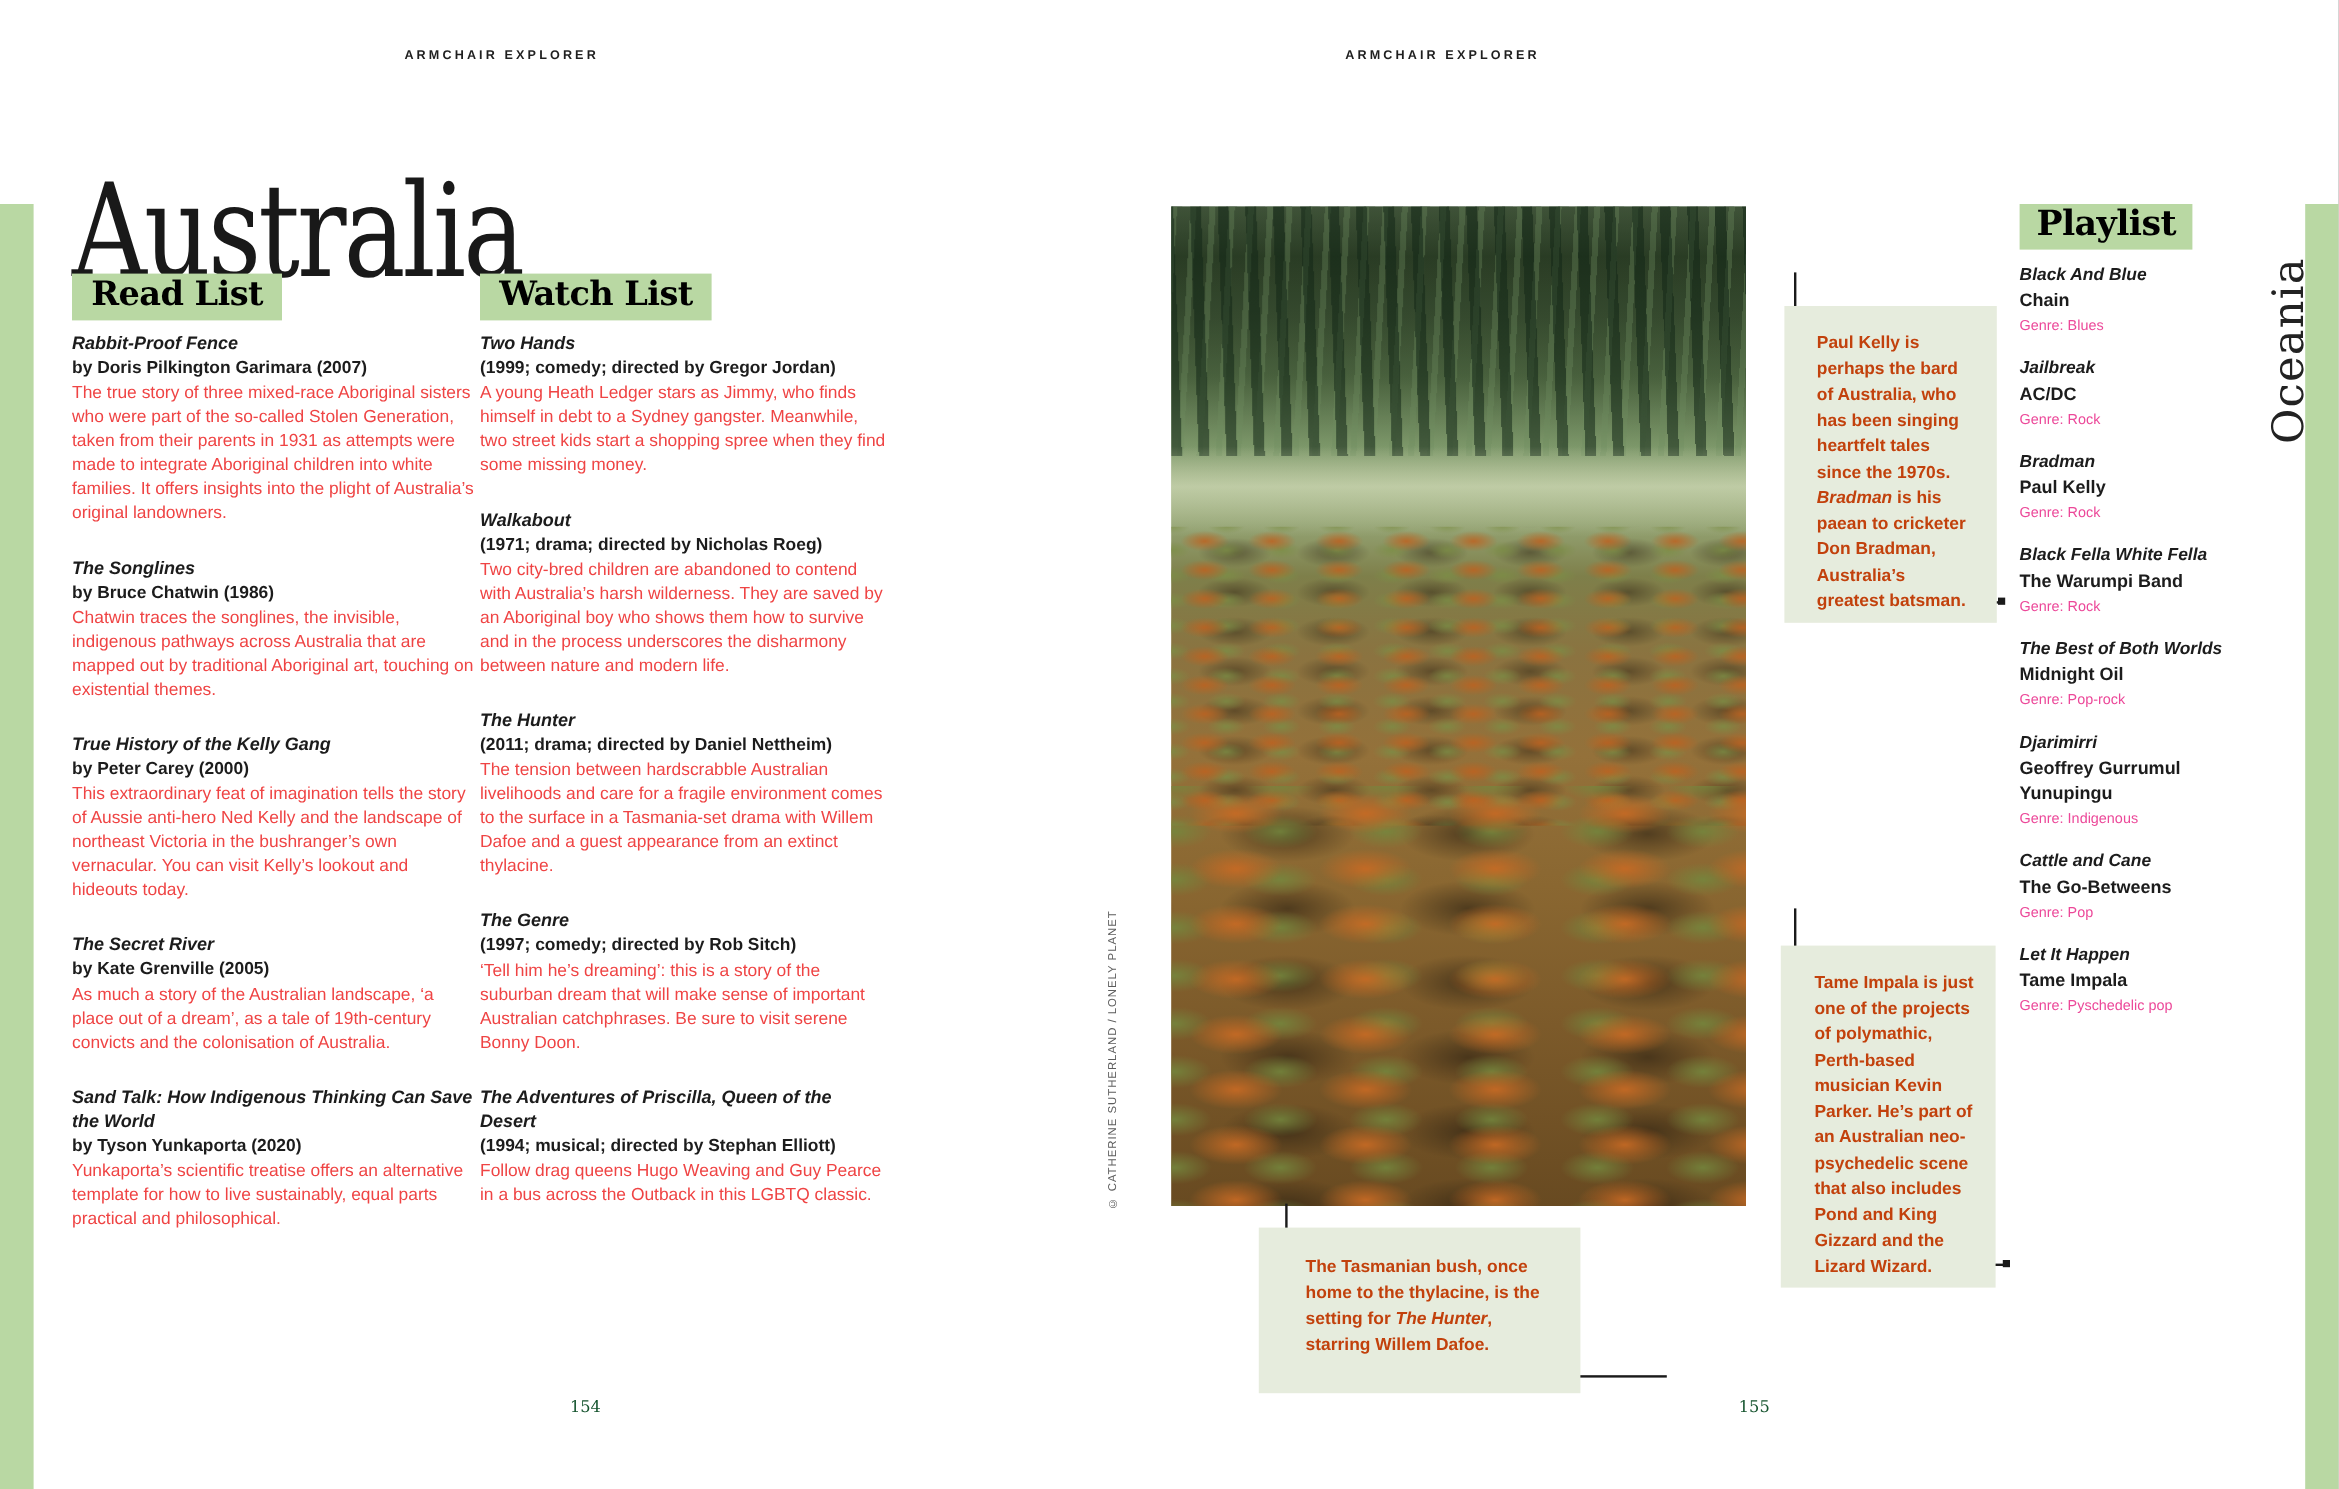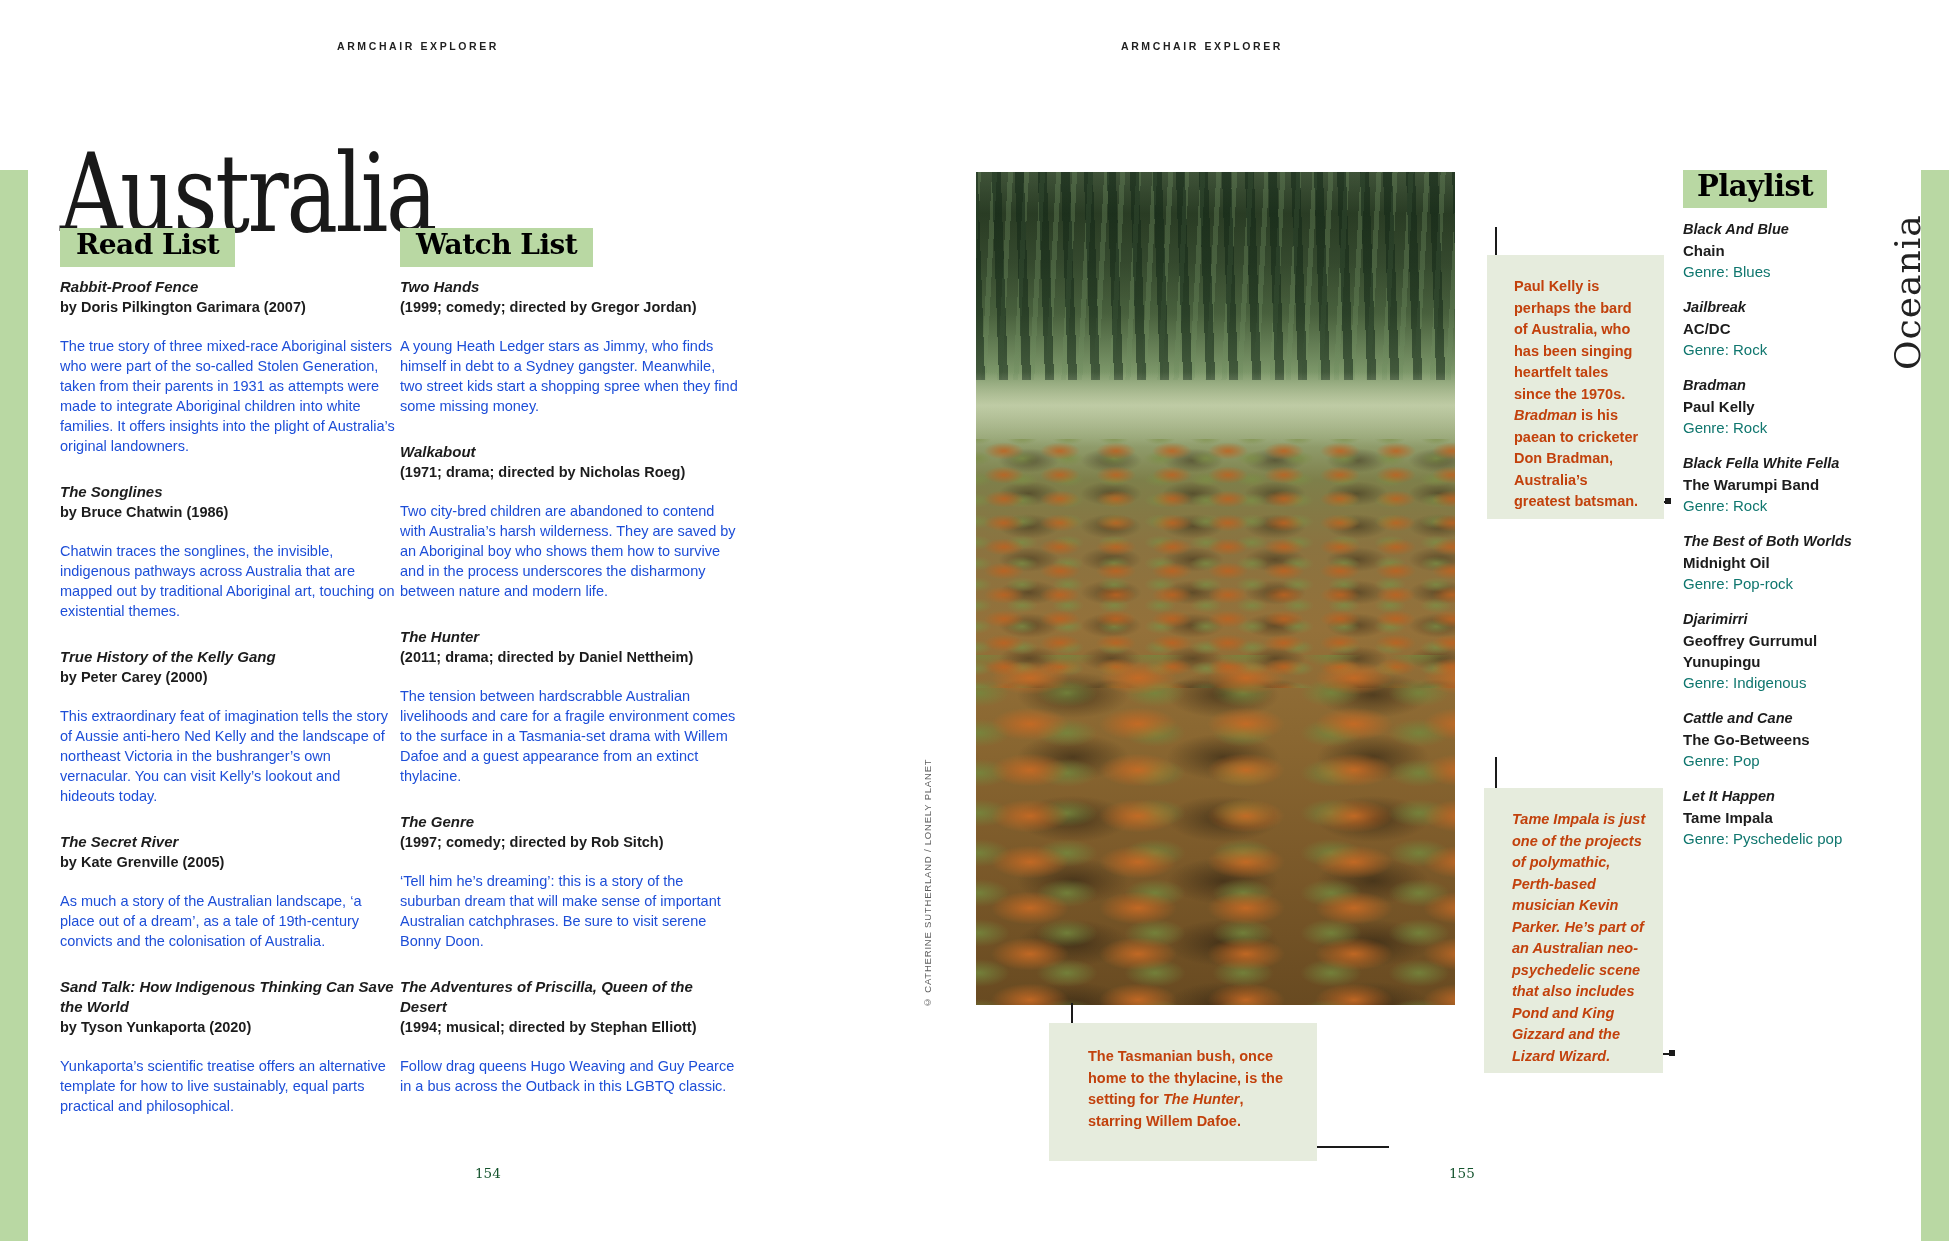--- a/index.html
+++ b/index.html
@@ -36,21 +36,21 @@
 
   .list-heading {
     display:inline-block; background:#b9d8a3; color:#000000;
     font-family:"DejaVu Serif", serif; font-weight:700;
     font-size:28px; line-height:1; padding:3px 16px 8px 16px;
     letter-spacing:-0.5px; margin-bottom:10px;
   }
   .item { margin-bottom:26px; }
   .item-title  { font-size:15px;   font-weight:bold; font-style:italic; color:#1c1c1c; line-height:20px; }
   .item-byline { font-size:14.5px; font-weight:bold; color:#1c1c1c; line-height:20px; }
-  .item-desc   { font-size:14.5px; color:#1d4ed8; line-height:20px; margin-top:19px; }
+  .item-desc   { font-size:14.5px; color:#ef4444; line-height:20px; margin-top:1px; }
 
   
   .photo {
     position:absolute; left:976px; top:172px; width:479px; height:833px;
     background:linear-gradient(180deg,
       #4a6142 0%, #2f4429 5%, #3a5032 11%, #4c6540 17%,
       #7d986a 24%, #a2b286 28%, #93a272 32%,
       #7e7f4a 37%, #8b7340 45%, #94713a 55%,
       #8a6731 68%, #7c5a2a 82%, #684a21 100%);
   }
@@ -91,30 +91,30 @@
   .vline { position:absolute; width:2px;  background:#1a1a1a; }
   .hline { position:absolute; height:2px; background:#1a1a1a; }
   .dot   { position:absolute; width:6px;  height:6px; background:#1a1a1a; }
 
   .sage-box {
     position:absolute; background:#e6ecdd; box-sizing:border-box;
     font-size:14.5px; line-height:21.5px; color:#c2410c; font-weight:bold;
   }
   .sage-box i { font-weight:bold; }
   #callout-paul-kelly  { left:1487px; top:255px;  width:177px; height:264px; padding:21px 16px 0 27px; }
-  #callout-tame-impala { left:1484px; top:788px;  width:179px; height:285px; padding:21px 12px 0 28px;font-style:italic; }
+  #callout-tame-impala { left:1484px; top:788px;  width:179px; height:285px; padding:21px 12px 0 28px; }
   #photo-caption-box   { left:1049px; top:1023px; width:268px; height:138px; padding:23px 20px 0 39px; }
 
   
   .playlist { position:absolute; left:1683px; top:170px; width:212px; }
   .playlist .list-heading { font-size:29px; padding:2px 14px 7px 14px; margin-bottom:11px; }
   .track { margin-bottom:15px; }
   .track .song   { font-size:14.5px; font-weight:bold; font-style:italic; color:#1c1c1c; line-height:21px; }
   .track .artist { font-size:15px;   font-weight:bold; color:#1c1c1c; line-height:21px; }
-  .track .genre  { font-size:15px;   color:#0f766e; line-height:21px; }
+  .track .genre  { font-size:12px;   color:#ec4899; line-height:21px; }
 
   
   .section-tab {
     position:absolute; left:1886px; top:200px; width:44px; height:170px;
     writing-mode:vertical-rl; transform:rotate(180deg);
     font-family:"DejaVu Serif", serif; font-size:36px; color:#222222;
     line-height:44px; letter-spacing:1px;
   }
 
   

